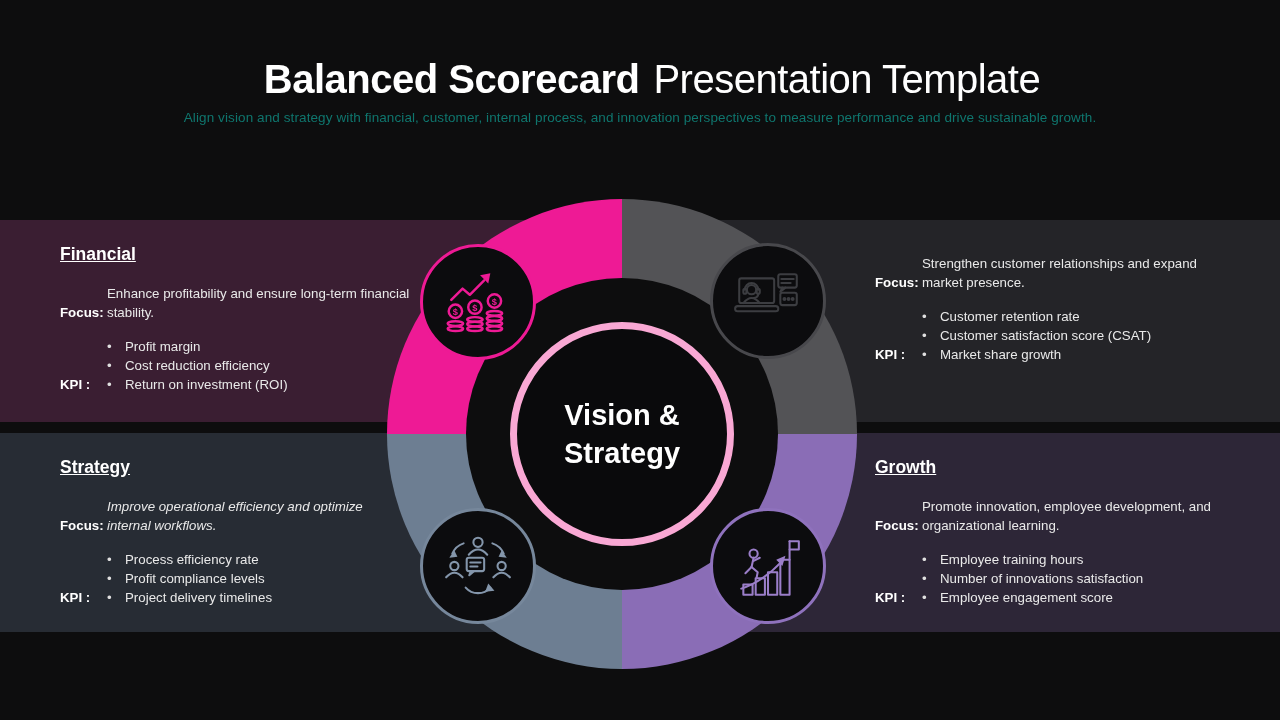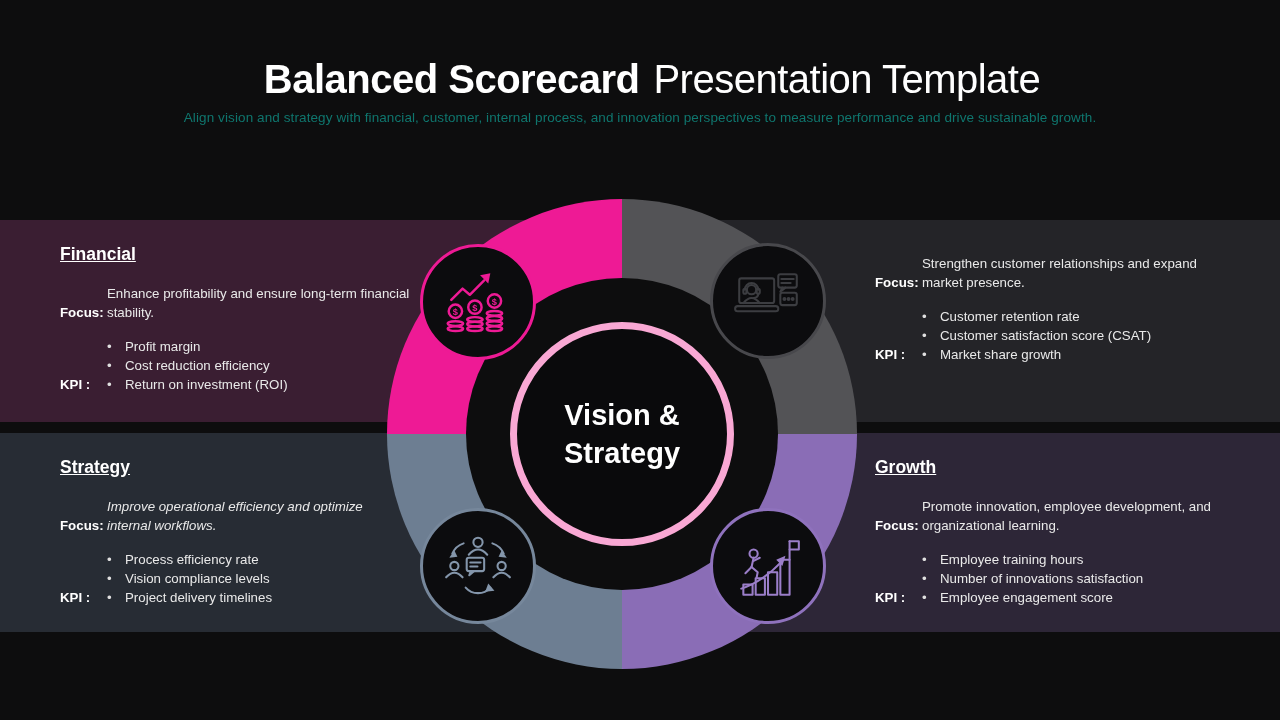--- a/index.html
+++ b/index.html
@@ -115,21 +115,21 @@
     </div>
     <div class="row">
       <span class="label">KPI :</span>
       <ul class="kpis">
         <li>
             <span class="dot">•</span>
             <span>Process efficiency rate</span>
           </li>
         <li>
             <span class="dot">•</span>
-            <span>Vision compliance levels</span>
+            <span>Profit compliance levels</span>
           </li>
         <li>
             <span class="dot">•</span>
             <span>Project delivery timelines</span>
           </li>
       </ul>
     </div>
   </div>
 
   <div class="panel p-growth">

